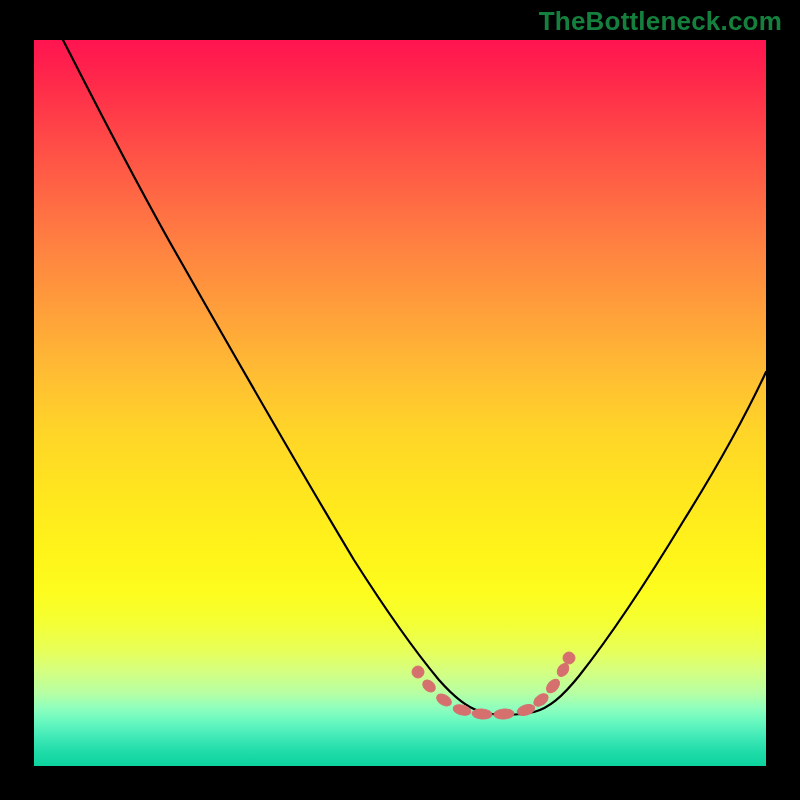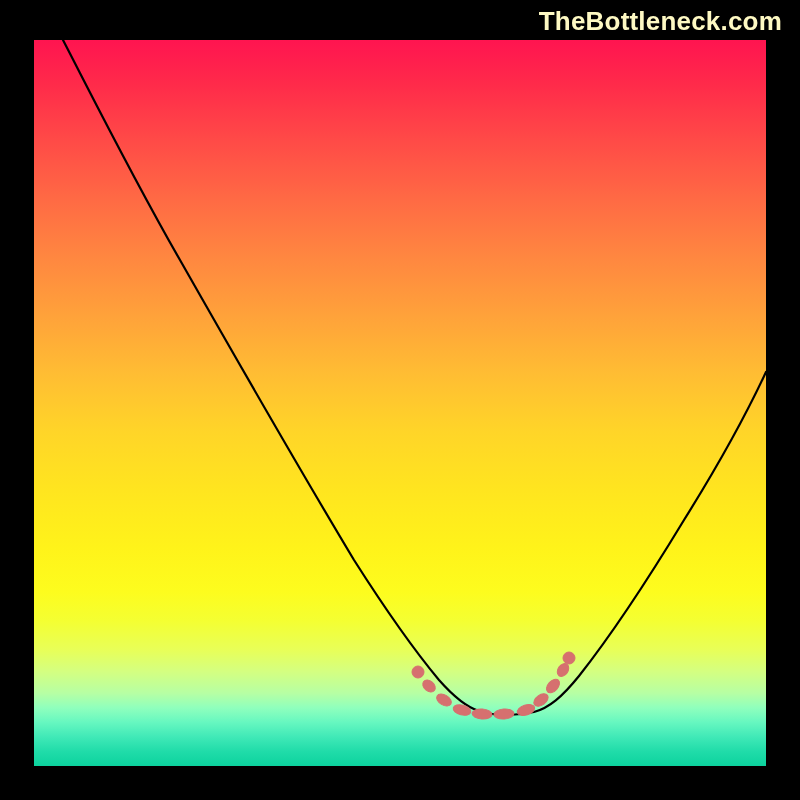--- a/index.html
+++ b/index.html
@@ -16,21 +16,21 @@
     left: 0;
     top: 0;
     width: 800px;
     height: 800px;
     background: #000;
   }
   .watermark {
     position: absolute;
     top: 6px;
     right: 18px;
-    color: #fef9c3;
+    color: #15803d;
     font-size: 26px;
     font-weight: bold;
     letter-spacing: 0.2px;
     user-select: none;
   }
   .plot-area {
     position: absolute;
     left: 34px;
     top: 40px;
     width: 732px;

